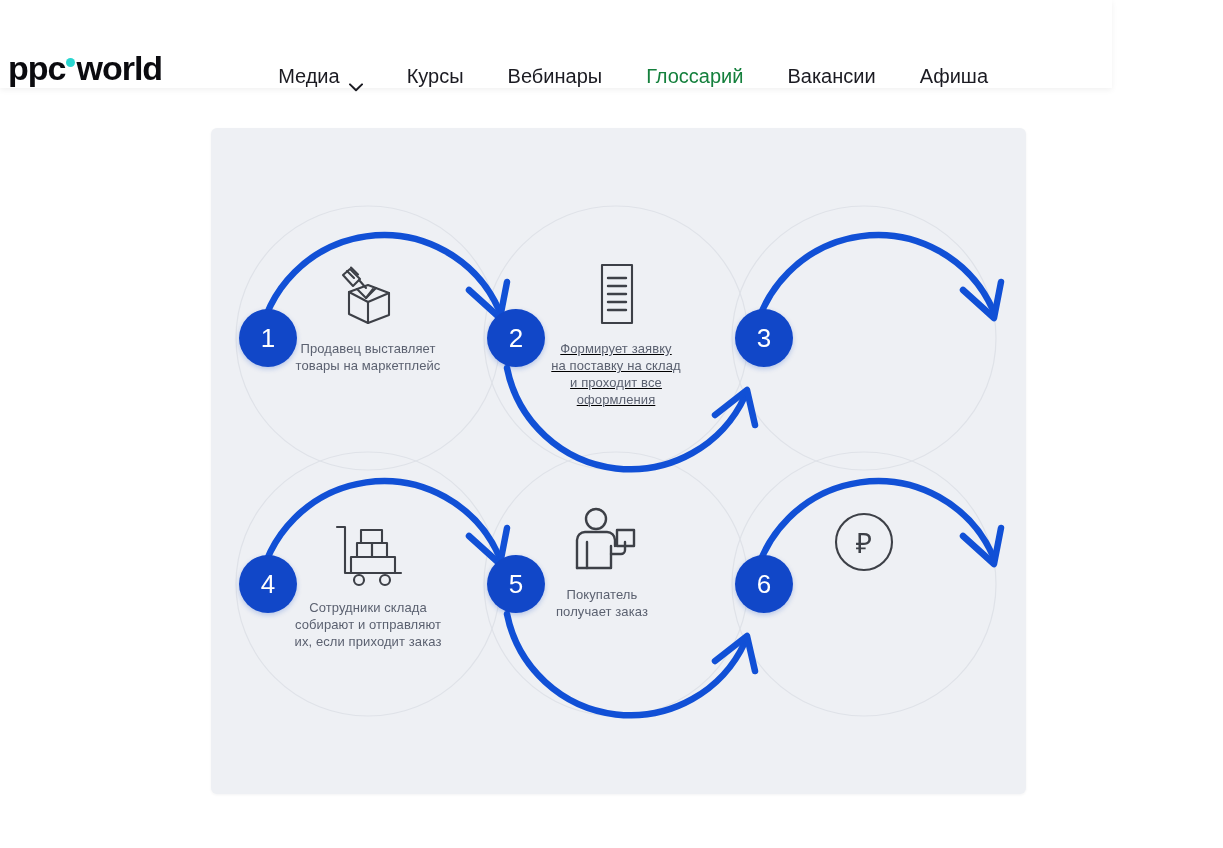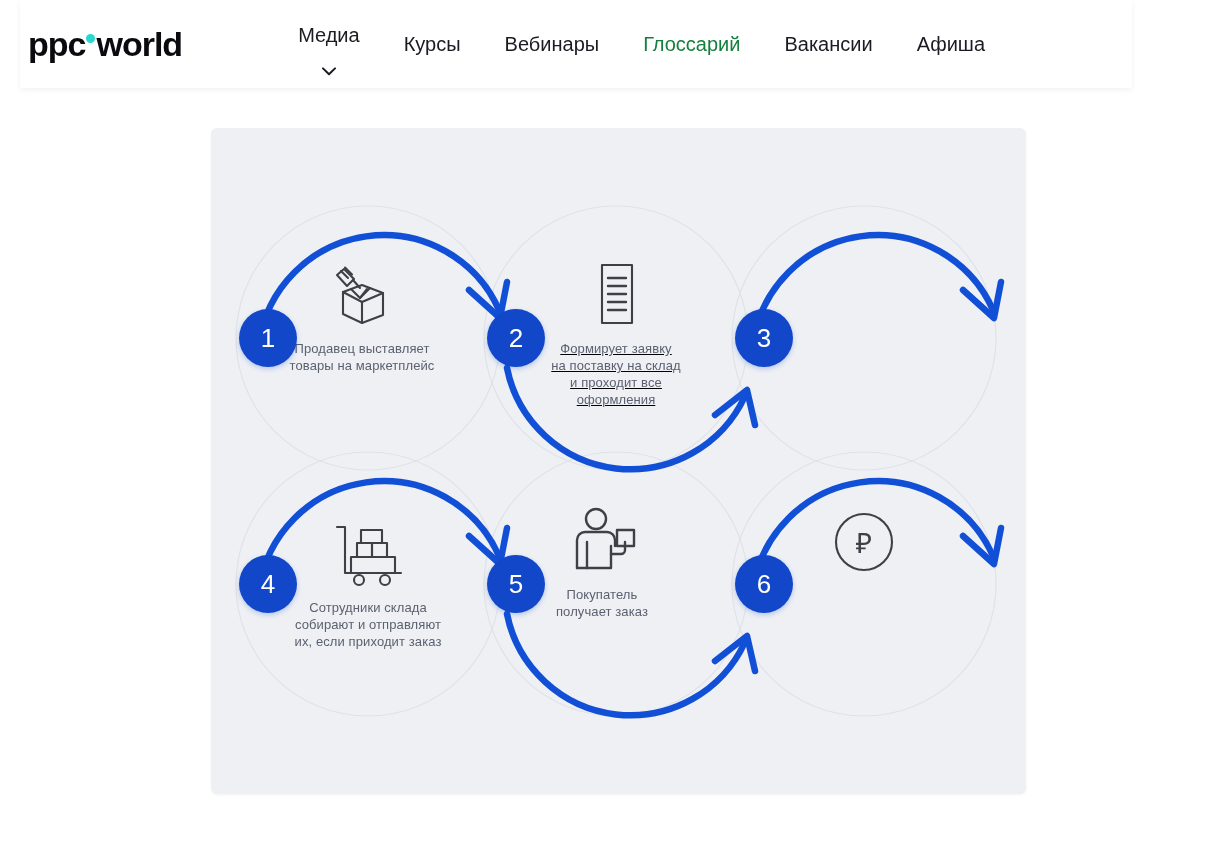--- a/index.html
+++ b/index.html
@@ -12,24 +12,23 @@
     overflow: hidden;
   }
 
   
   .site-header {
     position: relative;
     width: 1112px;
     height: 88px;
     background: #ffffff;
     display: flex;
-    align-items: center;
+    align-items: flex-end;
     box-shadow: 0 2px 6px rgba(0,0,0,0.06);
     z-index: 5;
-    margin-left: 20px;
   }
   .logo {
     margin-left: 8px;
     display: flex;
     align-items: baseline;
     font-size: 34px;
     font-weight: 700;
     letter-spacing: -1px;
     color: #0b0b0f;
     user-select: none;
@@ -50,21 +49,20 @@
     margin-left: 116px;
   }
   .nav-item {
     display: flex;
     align-items: center;
     gap: 9px;
     font-size: 20px;
     color: #1b1b22;
     cursor: pointer;
     white-space: nowrap;
-    flex-direction: column;
   }
   .nav-item.is-active { color: #15803d; }
   .chev {
     width: 14px; height: 9px;
     display: inline-block;
     position: relative;
     top: 2px;
   }
 
   
@@ -206,21 +204,21 @@
       <g stroke="#1150d6" stroke-width="6.5" fill="none" stroke-linecap="round" stroke-linejoin="round">
         <polyline points="258,162 289,190 296,154"></polyline>
         <polyline points="504,287 536,262 544,297"></polyline>
         <polyline points="752,162 783,190 790,154"></polyline>
         <polyline points="258,408 289,436 296,400"></polyline>
         <polyline points="504,533 536,508 544,543"></polyline>
         <polyline points="752,408 783,436 790,400"></polyline>
       </g>
     </svg>
 
-    <div class="step-node" style="left:51px; top:128px;">
+    <div class="step-node" style="left:57px; top:128px;">
       <div class="step-icon">
         <svg width="78" height="72" viewBox="0 0 78 72" fill="none" stroke="#3d4047" stroke-width="2.1" stroke-linecap="round" stroke-linejoin="round" aria-hidden="true">
           <path d="M20 34 L39 27 L60 35 L39 44 Z"></path>
           <path d="M20 34 L20 56 L39 65 L39 44"></path>
           <path d="M60 35 L60 57 L39 65"></path>
           <path d="M28 31 L37 40 L47 30"></path>
           <path d="M37 40 L44 31"></path>
           <path d="M31 21 L21 11 L14 17 L24 28 Z"></path>
           <path d="M18 13 L25 20 M22 9.5 L29 16.5"></path>
           <path d="M30 22 L37 30"></path>

